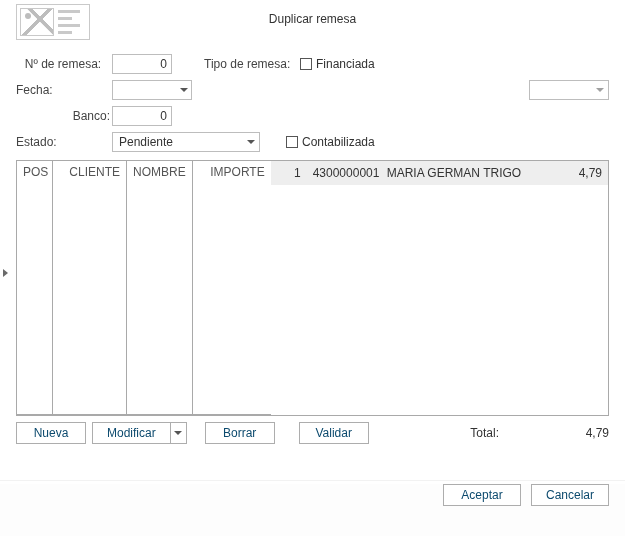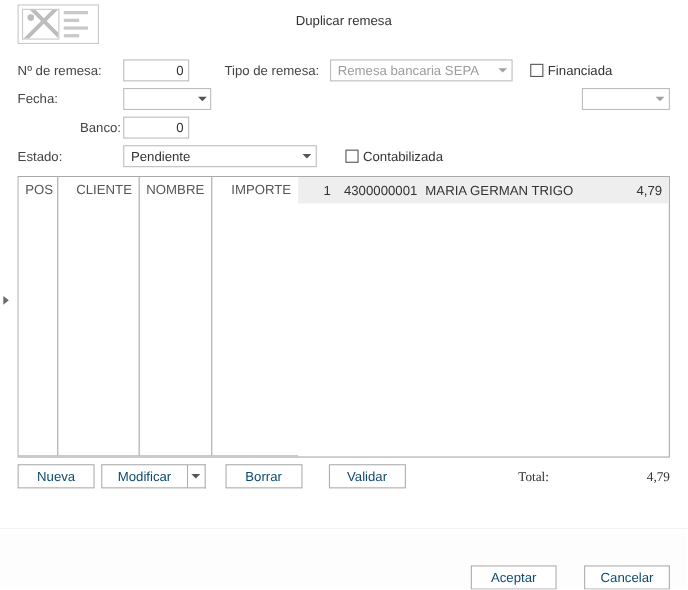--- a/index.html
+++ b/index.html
@@ -144,40 +144,40 @@
   }
   .chk .box {
     width: 12px;
     height: 12px;
     border: 1px solid #555;
     background: #fff;
     box-sizing: border-box;
   }
 
   
-  #row1 .lbl1  { width: 94px; }
+  #row1 .lbl1  { width: 94px; text-align: center; }
   #row1 .input { width: 60px; margin-right: 30px; }
   #row1 .lbl2  { width: 94px; }
   #row1 .combo { width: 166px; margin-right: 14px; }
 
   
   #row2 .lbl1      { width: 94px; }
   #row2 .date-wrap { margin-right: 10px; }
   #row2 .date-wrap .input { width: 80px; }
   #row2 .chk       { margin-right: 6px; }
   #row2 .combo     { width: 80px; }
   #row2 .spacer    { flex: 1; }
 
   
   #row3 .lbl1  { width: 94px; text-align: right; }
   #row3 .input { width: 60px; }
 
   
   #row4 .lbl1  { width: 94px; }
-  #row4 .combo { width: 176px; margin-right: 24px; }
+  #row4 .combo { width: 148px; margin-right: 24px; }
 
   
   .grid {
     margin-top: 8px;
     border: 1px solid #a9a9a9;
     height: 254px;
     display: flex;
     flex-direction: row;
     background: #fff;
   }
@@ -272,44 +272,43 @@
     box-sizing: border-box;
     background: #fff;
   }
   .grid-footer .gap { width: 18px; }
 
   .total-block {
     margin-left: auto;
     display: flex;
     align-items: flex-start;
     gap: 50px;
-    font-family: Liberation Serif, serif;
   }
   .total-block .tot-lbl { color: #333; }
   .total-block .tot-val { width: 60px; text-align: right; }
 
   
   .dlg-footer-sep {
     position: absolute;
     left: 0; right: 0;
     bottom: 54px;
     height: 1px;
     box-shadow: 0 -1px 0 rgba(0,0,0,0.05);
   }
   .dlg-footer {
     position: absolute;
     left: 0; right: 0;
     bottom: 0;
     height: 52px;
     background: #fdfdfd;
     display: flex;
-    align-items: flex-end;
+    align-items: flex-start;
     justify-content: flex-end;
     padding: 0 16px;
-    gap: 25px;
+    gap: 10px;
   }
   .dlg-footer .btn { min-width: 78px; }
 
 </style>
 </head>
 <body>
 
 <div class="window">
 
   <div class="placeholder-box">
@@ -324,24 +323,20 @@
 
   <div class="edge-chevron"></div>
 
   <div class="content">
     <div class="title">Duplicar remesa</div>
 
     <div class="form-row" id="row1">
       <span class="lbl lbl1">Nº de remesa:</span>
       <input class="input num" value="0" style="">
       <span class="lbl lbl2">Tipo de remesa:</span>
-      <div class="combo disabled">
-        <span>Remesa bancaria SEPA</span>
-        <span class="arrow"></span>
-      </div>
       <label class="chk">
         <span class="box"></span>
         <span>Financiada</span>
       </label>
     </div>
 
     <div class="form-row" id="row2">
       <span class="lbl lbl1">Fecha:</span>
       <span class="date-wrap">
         <input class="input date" value="" style="">

